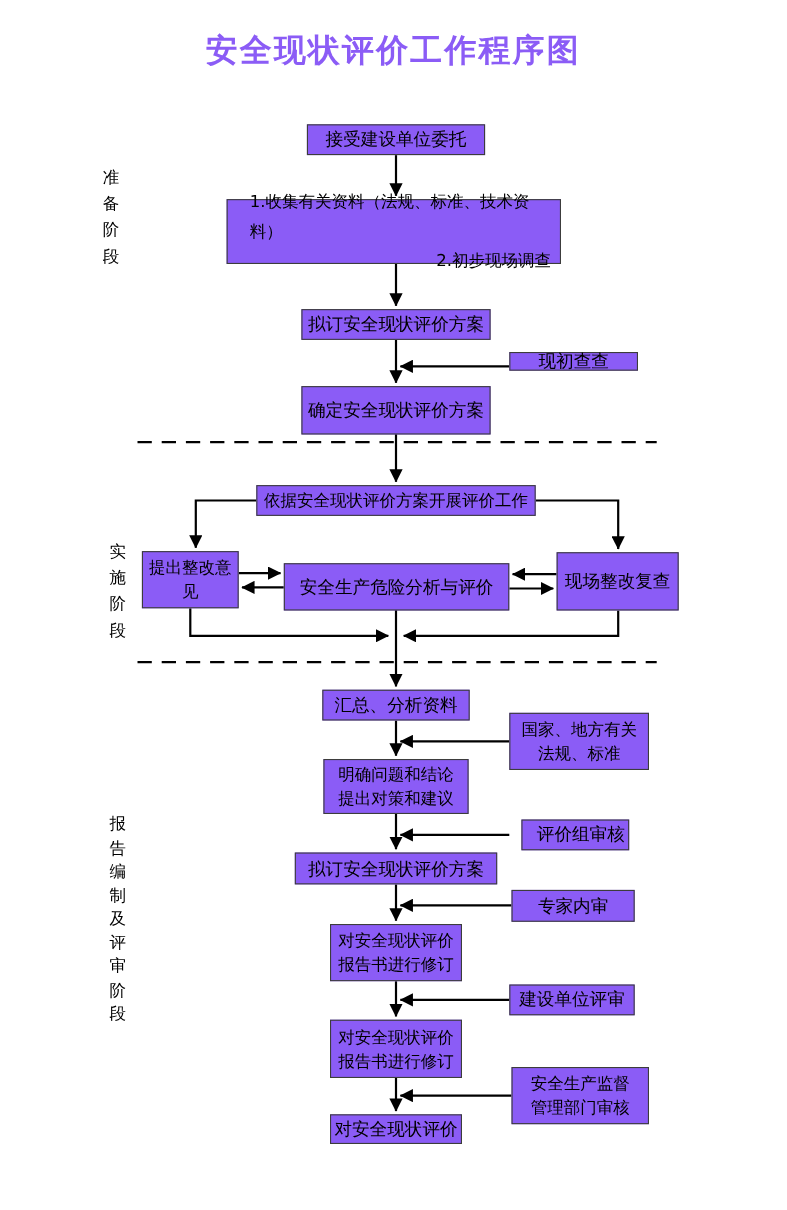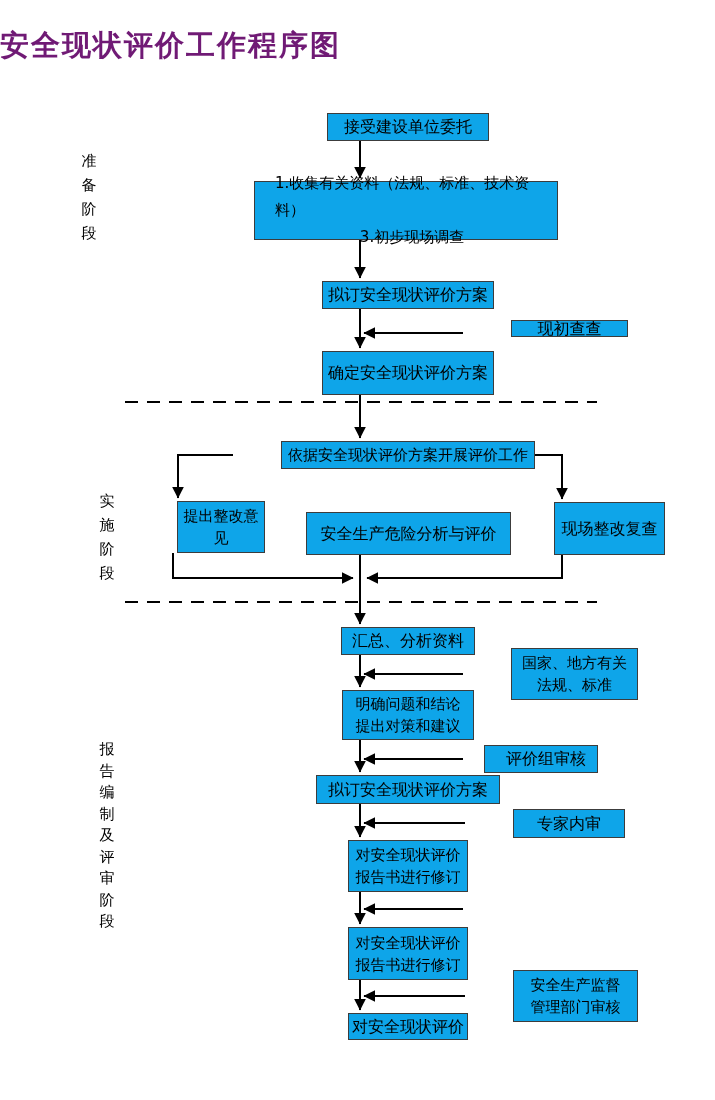--- a/index.html
+++ b/index.html
@@ -1,48 +1,48 @@
 <!DOCTYPE html>
 <html><head>
 <meta charset="utf-8">
 <style>
   html,body{margin:0;padding:0;background:#ffffff;}
   #canvas{
     position:relative;width:715px;height:1100px;background:#ffffff;overflow:hidden;
     font-family:"DejaVu Sans","Liberation Sans",sans-serif;color:#111;
   }
   #title{
-    position:absolute;left:0;top:26px;width:715px;text-align:left;
-    font-size:29px;font-weight:bold;letter-spacing:2px;color:#701a75;
+    position:absolute;left:0;top:26px;width:715px;text-align:center;
+    font-size:29px;font-weight:bold;letter-spacing:2px;color:#8b5cf6;
   }
   .phase-label{
     position:absolute;width:18px;word-break:break-all;
     font-size:15px;line-height:24px;text-align:center;color:#000;
   }
   #phase-reporting{line-height:21.5px;}
   .node{
-    position:absolute;background:#0ea5e9;border:1.5px solid #3c3c3c;
+    position:absolute;background:#8b5cf6;border:1.5px solid #3c3c3c;
     display:flex;flex-direction:column;justify-content:center;align-items:center;
-    font-size:16px;line-height:22px;text-align:center;box-sizing:border-box;color:#000;margin-left:48px;
+    font-size:16px;line-height:22px;text-align:center;box-sizing:border-box;color:#000;
   }
   .node.small{font-size:15px;}
-  .node.left-align{align-items:center;padding-left:20px;padding-right:8px;
+  .node.left-align{align-items:flex-end;padding-left:20px;padding-right:8px;
     font-size:15px;line-height:27px;text-align:left;}
   #lines{position:absolute;left:0;top:0;width:715px;height:1100px;}
   #lines path{stroke:#000;stroke-width:2;fill:none;}
   #lines path.dashed{stroke-dasharray:13 9;}
 </style>
 </head>
 <body>
 
 <div id="canvas">
 
   <div id="title">安全现状评价工作程序图</div>
 
-  <div class="phase-label" style="left:80px;top:149px;">准备阶段</div>
+  <div class="phase-label" style="left:92px;top:149px;">准备阶段</div>
   <div class="phase-label" style="left:98px;top:489px;">实施阶段</div>
   <div class="phase-label" id="phase-reporting" style="left:98px;top:739px;">报告编制及评审阶段</div>
 
   <svg id="lines">
     <defs>
       <marker id="arr" viewBox="0 0 10 10" refX="9.5" refY="5" markerWidth="6" markerHeight="6" orient="auto-start-reverse">
         <path d="M0,0 L10,5 L0,10 z" style="fill:#000;stroke:none;"></path>
       </marker>
     </defs>
 
@@ -78,21 +78,21 @@
     <path d="M465,996 H364" marker-end="url(#arr)"></path>
     <path d="M360,980 V1010" marker-end="url(#arr)"></path>
   </svg>
 
   <div class="node" style="left:279px;top:113px;width:162px;height:28px;">
     <span>接受建设单位委托</span>
   </div>
 
   <div class="node left-align" style="left:206px;top:181px;width:304px;height:59px;">
     <span>1.收集有关资料（法规、标准、技术资料）</span>
-    <span>3.初步现场调查</span>
+    <span>2.初步现场调查</span>
   </div>
 
   <div class="node" style="left:274px;top:281px;width:172px;height:28px;">
     <span>拟订安全现状评价方案</span>
   </div>
 
   <div class="node" style="left:463px;top:320px;width:117px;height:17px;">
     <span>现初查查</span>
   </div>
 
@@ -123,37 +123,40 @@
   <div class="node small" style="left:463px;top:648px;width:127px;height:52px;">
     <span>国家、地方有关</span>
     <span>法规、标准</span>
   </div>
 
   <div class="node small" style="left:294px;top:690px;width:132px;height:50px;">
     <span>明确问题和结论</span>
     <span>提出对策和建议</span>
   </div>
 
-  <div class="node" style="left:436px;top:745px;width:114px;height:28px;padding-left:10px;">
+  <div class="node" style="left:474px;top:745px;width:98px;height:28px;padding-left:10px;">
     <span>评价组审核</span>
   </div>
 
   <div class="node" style="left:268px;top:775px;width:184px;height:29px;">
     <span>拟订安全现状评价方案</span>
   </div>
 
   <div class="node" style="left:465px;top:809px;width:112px;height:29px;">
     <span>专家内审</span>
   </div>
 
   <div class="node small" style="left:300px;top:840px;width:120px;height:52px;">
     <span>对安全现状评价</span>
     <span>报告书进行修订</span>
   </div>
 
+  <div class="node" style="left:463px;top:895px;width:114px;height:28px;">
+    <span>建设单位评审</span>
+  </div>
 
   <div class="node small" style="left:300px;top:927px;width:120px;height:53px;">
     <span>对安全现状评价</span>
     <span>报告书进行修订</span>
   </div>
 
   <div class="node small" style="left:465px;top:970px;width:125px;height:52px;">
     <span>安全生产监督</span>
     <span>管理部门审核</span>
   </div>

